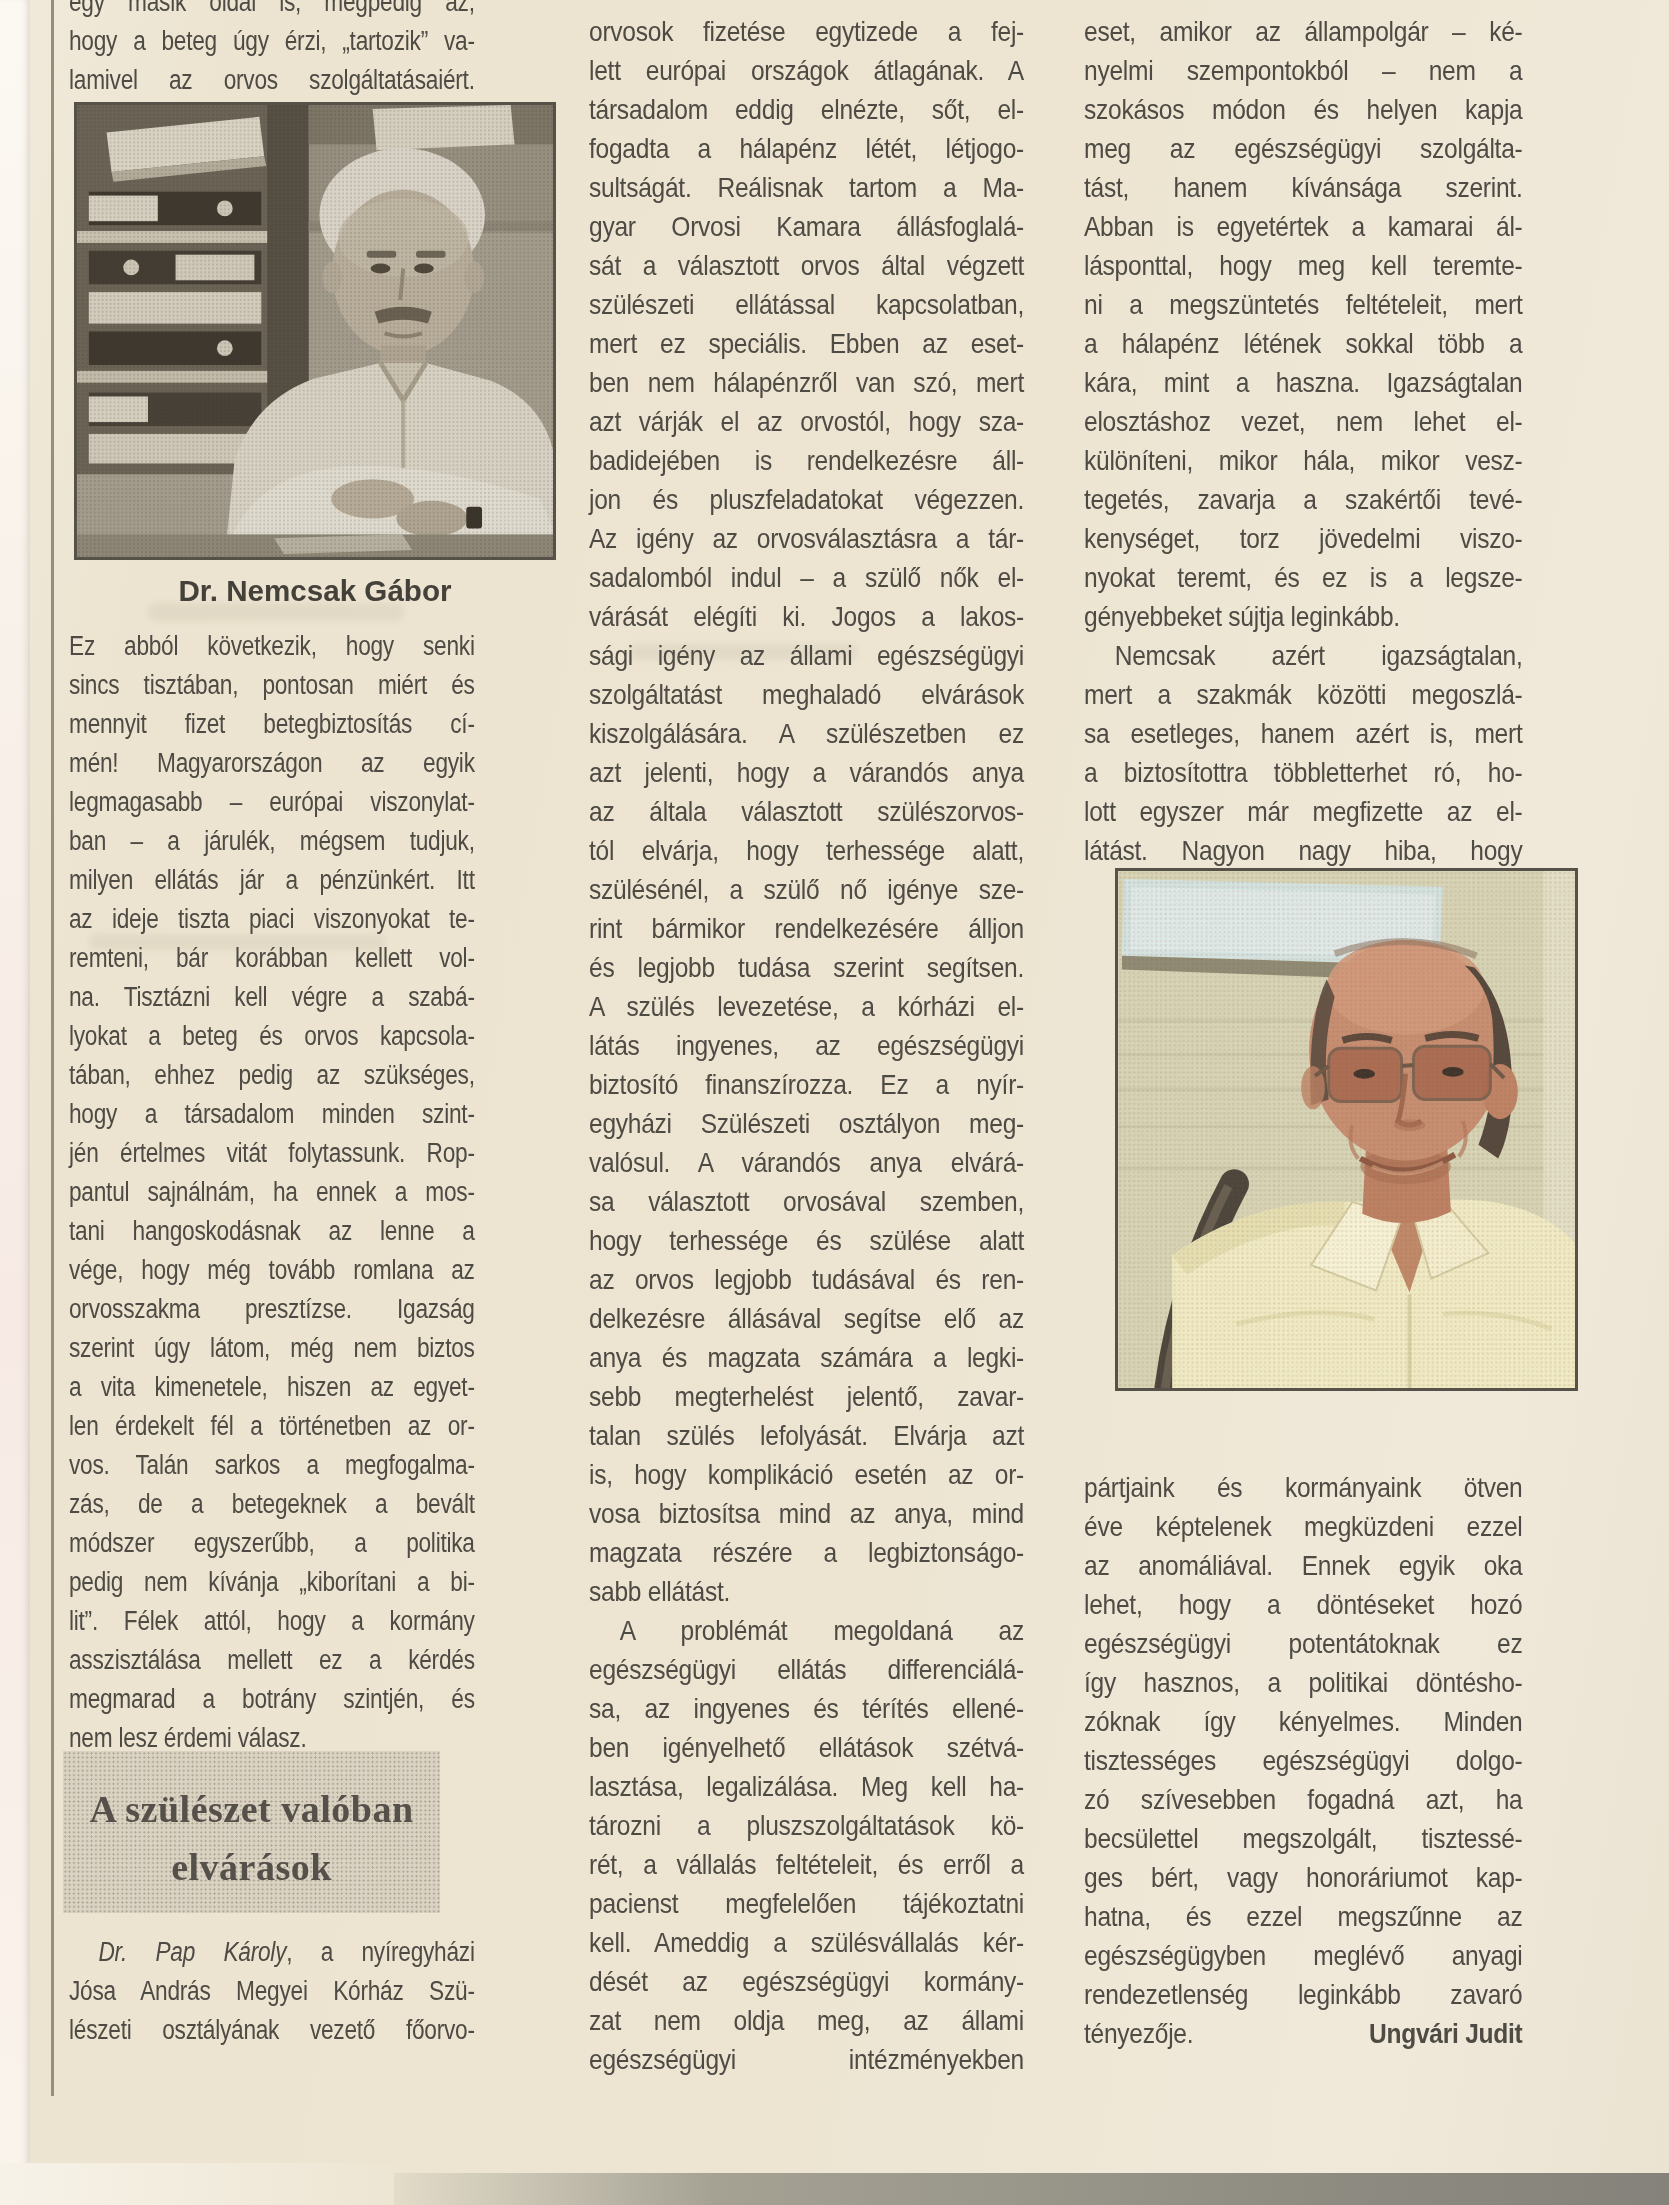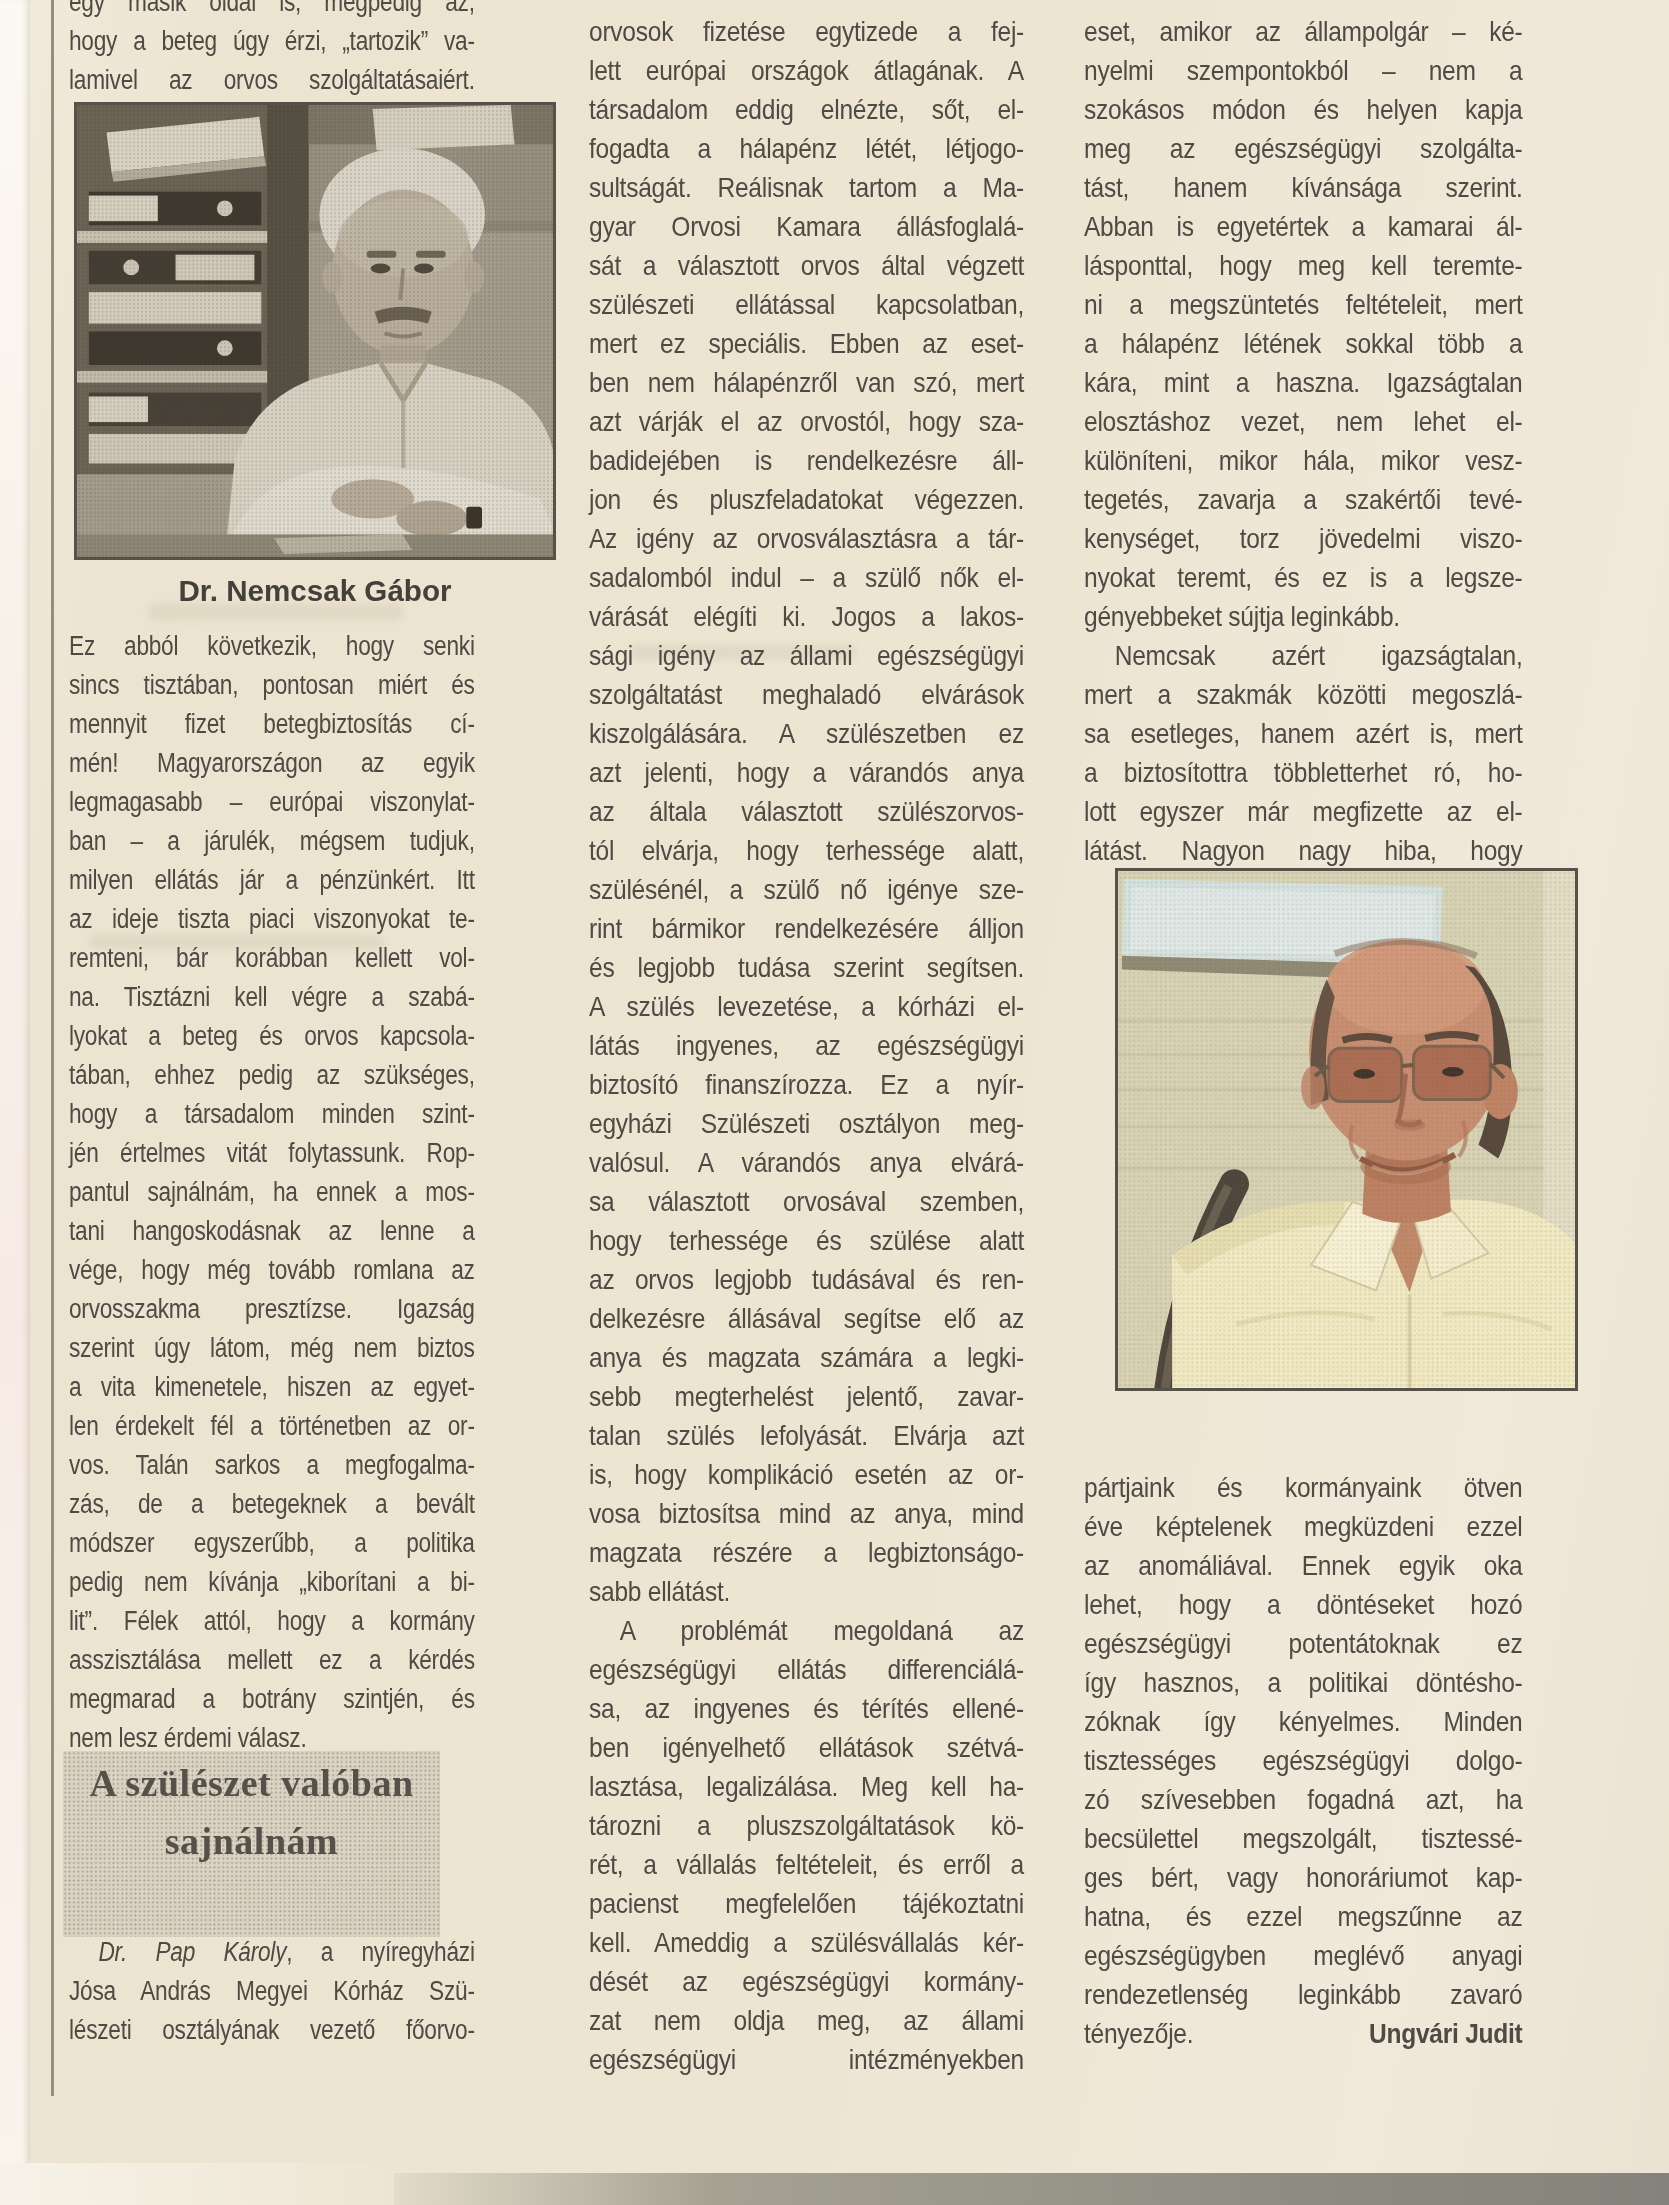--- a/index.html
+++ b/index.html
@@ -22,21 +22,21 @@
   .col1end{left:69px;top:1933px;width:483px;font-size:27px;line-height:39px;transform:scaleX(0.84);}
   .col2   {left:589px;top:11.8px;width:496px;font-size:28px;line-height:39px;transform:scaleX(0.877);}
   .col3top{left:1084px;top:11.8px;width:500px;font-size:28px;line-height:39px;transform:scaleX(0.877);}
   .col3bot{left:1084px;top:1468px;width:500px;font-size:28px;line-height:39px;transform:scaleX(0.877);}
   .photo{position:absolute;margin:0;border:3px solid #56524a;box-sizing:border-box;overflow:hidden;}
   .photo1{left:74px;top:102px;width:482px;height:458px;background:#a39c8d;}
   .photo2{left:1115px;top:868px;width:463px;height:523px;background:#d7d4b6;}
   .caption{position:absolute;font-weight:bold;font-size:29.6px;text-align:center;color:#44403a;}
   .cap1{left:74px;top:574px;width:482px;}
   .cap2{left:1115px;top:1400px;width:463px;}
-  .hbox{position:absolute;left:63px;top:1751px;width:377px;height:186px;padding-top:3px;box-sizing:border-box;
+  .hbox{position:absolute;left:63px;top:1751px;width:377px;height:162px;padding-top:29px;box-sizing:border-box;
     background-color:#dad3c3;
     background-image:radial-gradient(circle,#b2a995 1.1px,rgba(0,0,0,0) 1.2px);
     background-size:4.4px 4.4px;text-align:center;
     font-family:"Liberation Serif",serif;font-weight:bold;color:#55504a;}
   .hline{font-size:38px;line-height:58px;letter-spacing:0.5px;}
   .ghost{position:absolute;background:rgba(125,115,92,.09);border-radius:7.9px;filter:blur(3px);}
   .g1{left:148px;top:603px;width:256px;height:17.7px;}
   .g2{left:89px;top:934px;width:296px;height:15.8px;}
   .g3{left:630px;top:644px;width:227px;height:15.8px;}
   .bottom-band{position:absolute;left:394px;top:2173px;width:1276px;height:32.5px;
@@ -145,21 +145,21 @@
       <div class="line">módszer egyszerűbb, a politika</div>
       <div class="line">pedig nem kívánja „kiborítani a bi-</div>
       <div class="line">lit”. Félek attól, hogy a kormány</div>
       <div class="line">asszisztálása mellett ez a kérdés</div>
       <div class="line">megmarad a botrány szintjén, és</div>
       <div class="line nojust">nem lesz érdemi válasz.</div>
     </div>
 
   <div class="hbox">
     <div class="hline">A szülészet valóban</div>
-    <div class="hline">sajnálnám</div>
+    <div class="hline">elvárások</div>
   </div>
 
   <div class="textcol col1end">
       <div class="line indent"><span class="it">Dr. Pap Károly</span><span>, a nyíregyházi</span></div>
       <div class="line">Jósa András Megyei Kórház Szü-</div>
       <div class="line">lészeti osztályának vezető főorvo-</div>
     </div>
 
   <div class="textcol col2">
       <div class="line">orvosok fizetése egytizede a fej-</div>

